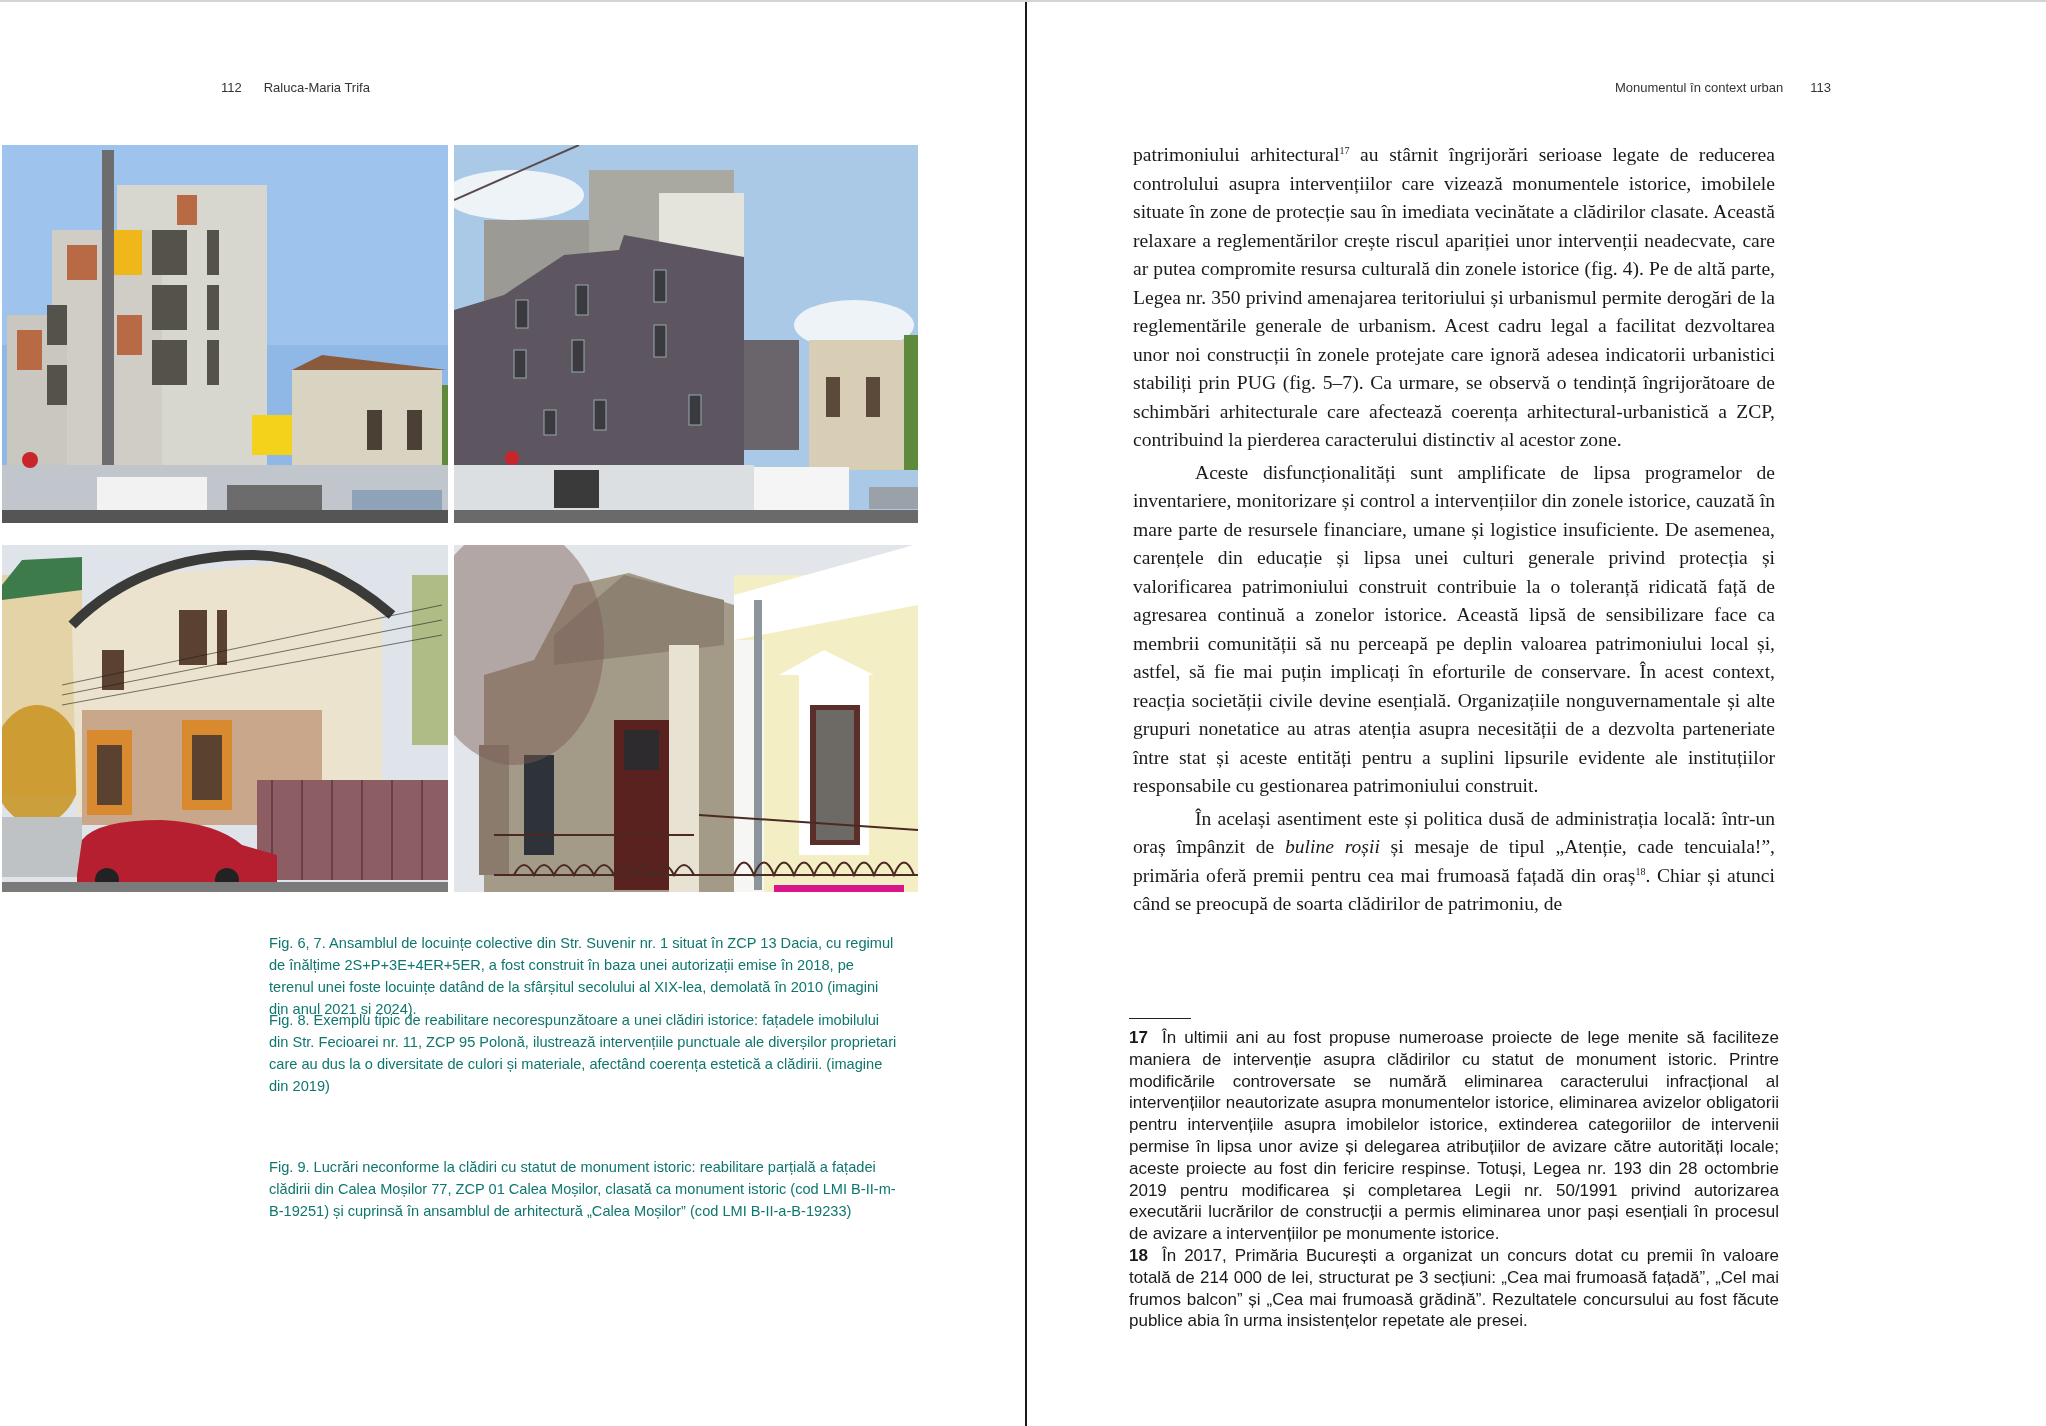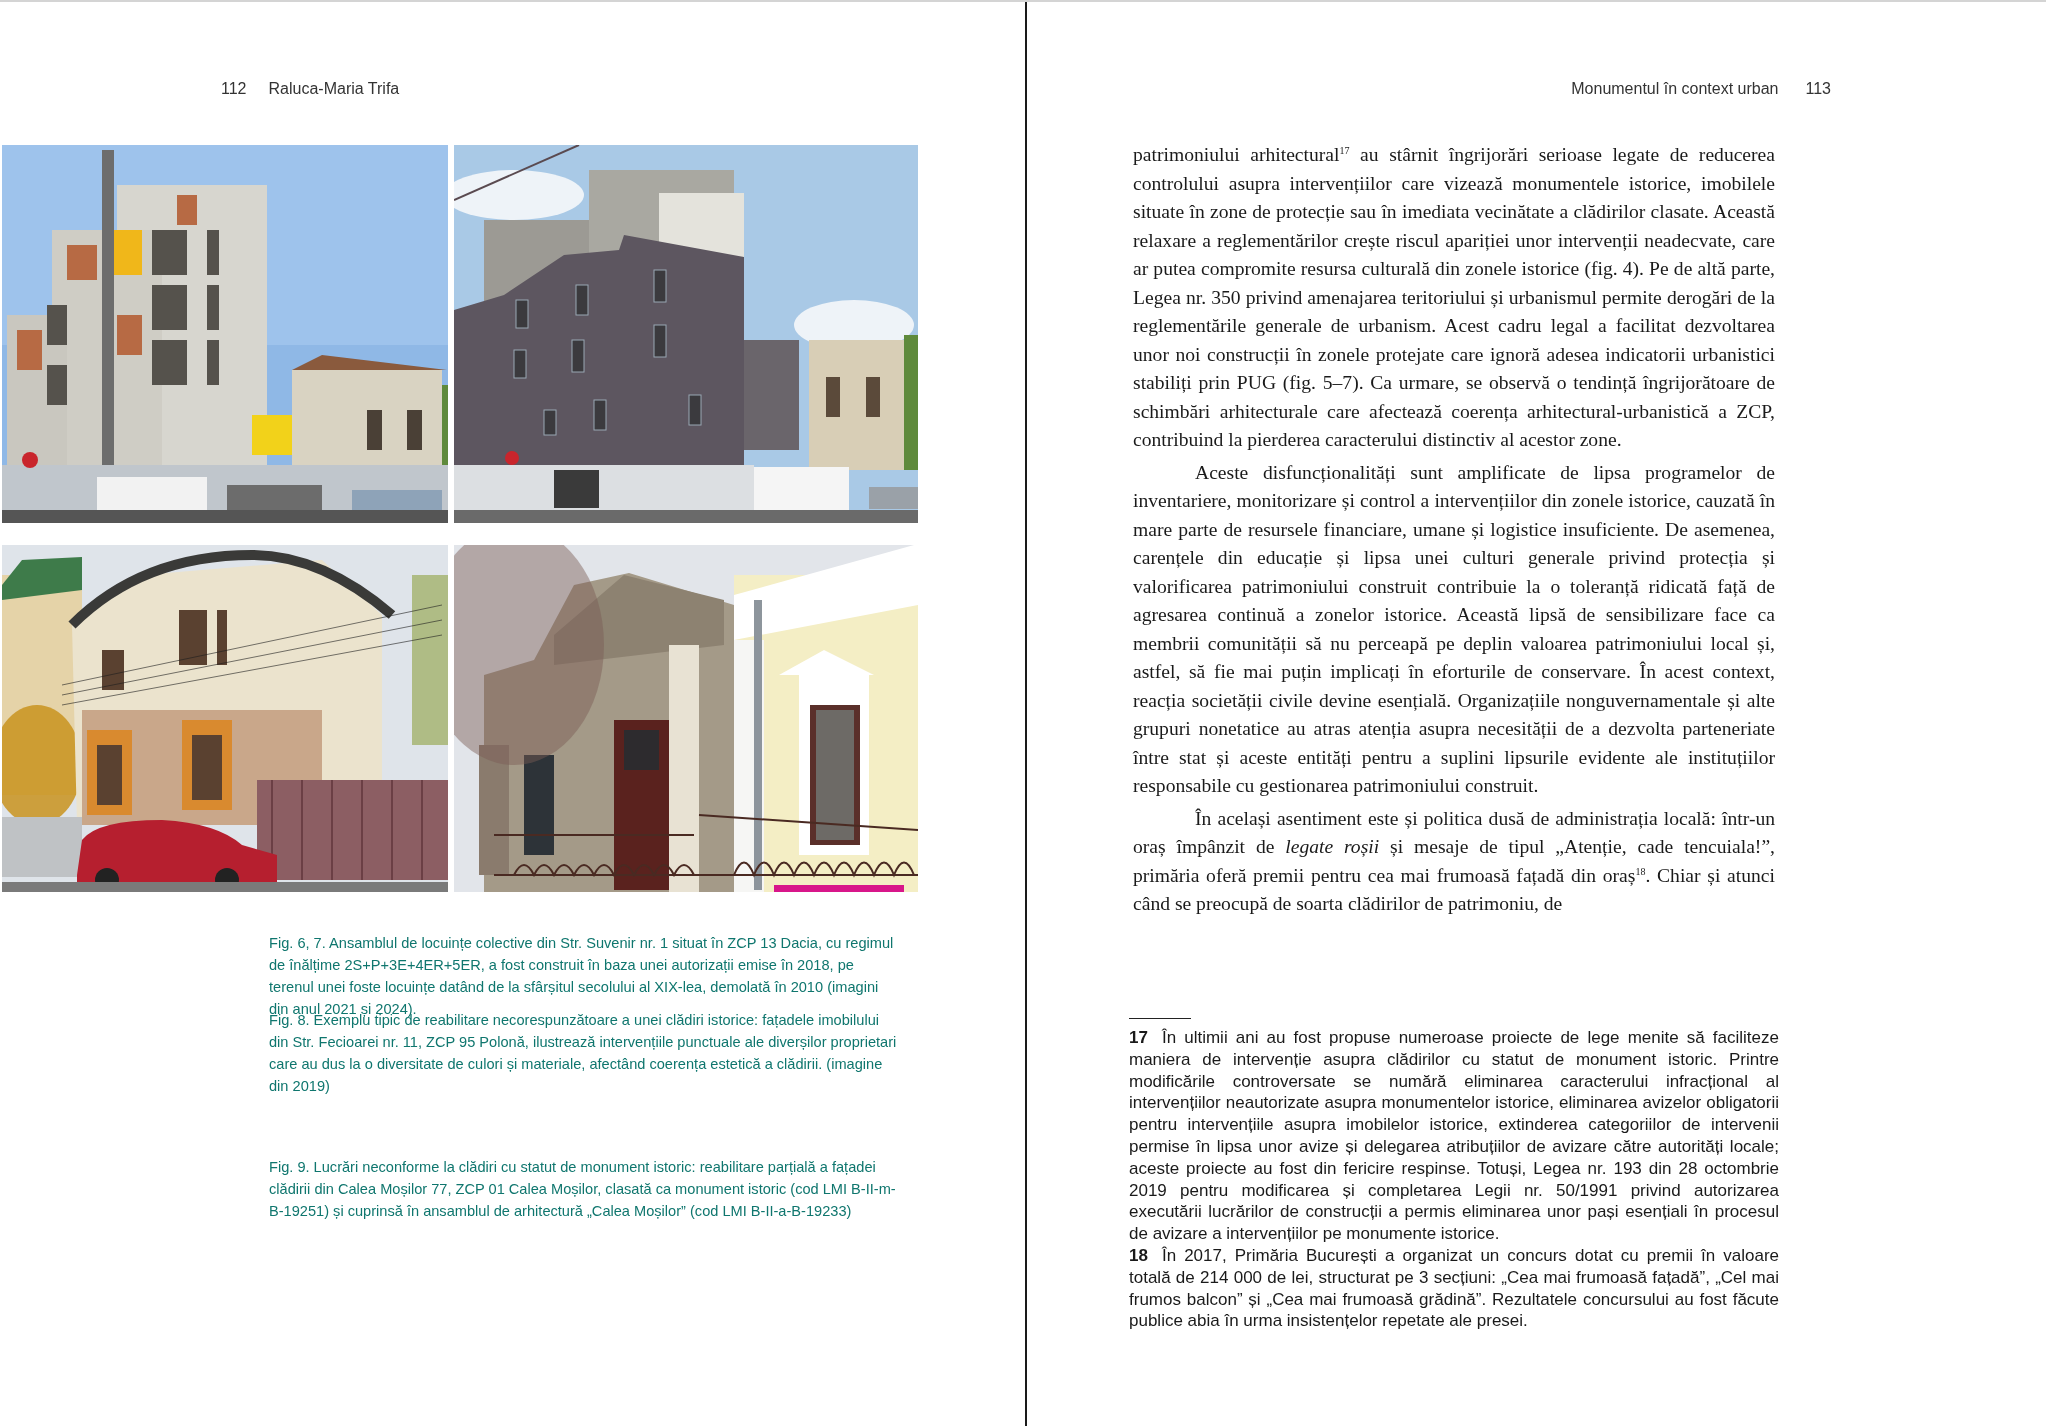--- a/index.html
+++ b/index.html
@@ -6,21 +6,21 @@
     body {
       width: 2046px; height: 1426px; position: relative; overflow: hidden;
       background: #ffffff;
       font-family: "Liberation Serif", serif;
     }
     .top-rule { position: absolute; left: 0; top: 0; width: 2046px; height: 2px; background: #d4d4d4; }
     .spine { position: absolute; left: 1025px; top: 2px; width: 2px; height: 1424px; background: #1a1a1a; }
 
     .running-head {
       position: absolute; top: 80px; font-family: "Liberation Sans", sans-serif;
-      font-size: 16px; color: #333;
+      font-size: 13px; color: #333;
     }
     .rh-left { left: 221px; }
     .rh-left .pnum { margin-right: 22px; }
     .rh-right { right: 215px; text-align: right; }
     .rh-right .pnum { margin-left: 27px; }
 
     
     .photo { position: absolute; overflow: hidden; }
     .photo svg { display: block; width: 100%; height: 100%; }
     #fig6 { left: 2px; top: 145px; width: 446px; height: 378px; }
@@ -226,20 +226,20 @@
   <p>Fig. 9. Lucrări neconforme la clădiri cu statut de monument istoric: reabilitare parțială a fațadei clădirii din Calea Moșilor 77, ZCP 01 Calea Moșilor, clasată ca monument istoric (cod LMI B-II-m-B-19251) și cuprinsă în ansamblul de arhitectură „Calea Moșilor” (cod LMI B-II-a-B-19233)</p>
 </div>
 
 <div class="running-head rh-right">
   <span>Monumentul în context urban</span><span class="pnum">113</span>
 </div>
 
 <div class="body-text">
   <p><span>patrimoniului arhitectural</span><sup>17</sup><span> au stârnit îngrijorări serioase legate de reducerea controlului asupra intervențiilor care vizează monumentele istorice, imobilele situate în zone de protecție sau în imediata vecinătate a clădirilor clasate. Această relaxare a reglementărilor crește riscul apariției unor intervenții neadecvate, care ar putea compromite resursa culturală din zonele istorice (fig. 4). Pe de altă parte, Legea nr. 350 privind amenajarea teritoriului și urbanismul permite derogări de la reglementările generale de urbanism. Acest cadru legal a facilitat dezvoltarea unor noi construcții în zonele protejate care ignoră adesea indicatorii urbanistici stabiliți prin PUG (fig. 5–7). Ca urmare, se observă o tendință îngrijorătoare de schimbări arhitecturale care afectează coerența arhitectural-urbanistică a ZCP, contribuind la pierderea caracterului distinctiv al acestor zone.</span></p>
   <p class="indent">Aceste disfuncționalități sunt amplificate de lipsa programelor de inventariere, monitorizare și control a intervențiilor din zonele istorice, cauzată în mare parte de resursele financiare, umane și logistice insuficiente. De asemenea, carențele din educație și lipsa unei culturi generale privind protecția și valorificarea patrimoniului construit contribuie la o toleranță ridicată față de agresarea continuă a zonelor istorice. Această lipsă de sensibilizare face ca membrii comunității să nu perceapă pe deplin valoarea patrimoniului local și, astfel, să fie mai puțin implicați în eforturile de conservare. În acest context, reacția societății civile devine esențială. Organizațiile nonguvernamentale și alte grupuri nonetatice au atras atenția asupra necesității de a dezvolta parteneriate între stat și aceste entități pentru a suplini lipsurile evidente ale instituțiilor responsabile cu gestionarea patrimoniului construit.</p>
-  <p class="indent"><span>În același asentiment este și politica dusă de administrația locală: într-un oraș împânzit de </span><em>legate roșii</em><span> și mesaje de tipul „Atenție, cade tencuiala!”, primăria oferă premii pentru cea mai frumoasă fațadă din oraș</span><sup>18</sup><span>. Chiar și atunci când se preocupă de soarta clădirilor de patrimoniu, de</span></p>
+  <p class="indent"><span>În același asentiment este și politica dusă de administrația locală: într-un oraș împânzit de </span><em>buline roșii</em><span> și mesaje de tipul „Atenție, cade tencuiala!”, primăria oferă premii pentru cea mai frumoasă fațadă din oraș</span><sup>18</sup><span>. Chiar și atunci când se preocupă de soarta clădirilor de patrimoniu, de</span></p>
 </div>
 
 <div class="fn-rule"></div>
 <div class="footnotes">
   <p><span class="fn-num">17</span><span>În ultimii ani au fost propuse numeroase proiecte de lege menite să faciliteze maniera de intervenție asupra clădirilor cu statut de monument istoric. Printre modificările controversate se numără eliminarea caracterului infracțional al intervențiilor neautorizate asupra monumentelor istorice, eliminarea avizelor obligatorii pentru intervențiile asupra imobilelor istorice, extinderea categoriilor de intervenii permise în lipsa unor avize și delegarea atribuțiilor de avizare către autorități locale; aceste proiecte au fost din fericire respinse. Totuși, Legea nr. 193 din 28 octombrie 2019 pentru modificarea și completarea Legii nr. 50/1991 privind autorizarea executării lucrărilor de construcții a permis eliminarea unor pași esențiali în procesul de avizare a intervențiilor pe monumente istorice.</span></p>
   <p><span class="fn-num">18</span><span>În 2017, Primăria București a organizat un concurs dotat cu premii în valoare totală de 214 000 de lei, structurat pe 3 secțiuni: „Cea mai frumoasă fațadă”, „Cel mai frumos balcon” și „Cea mai frumoasă grădină”. Rezultatele concursului au fost făcute publice abia în urma insistențelor repetate ale presei.</span></p>
 </div>
 
 </body></html>

